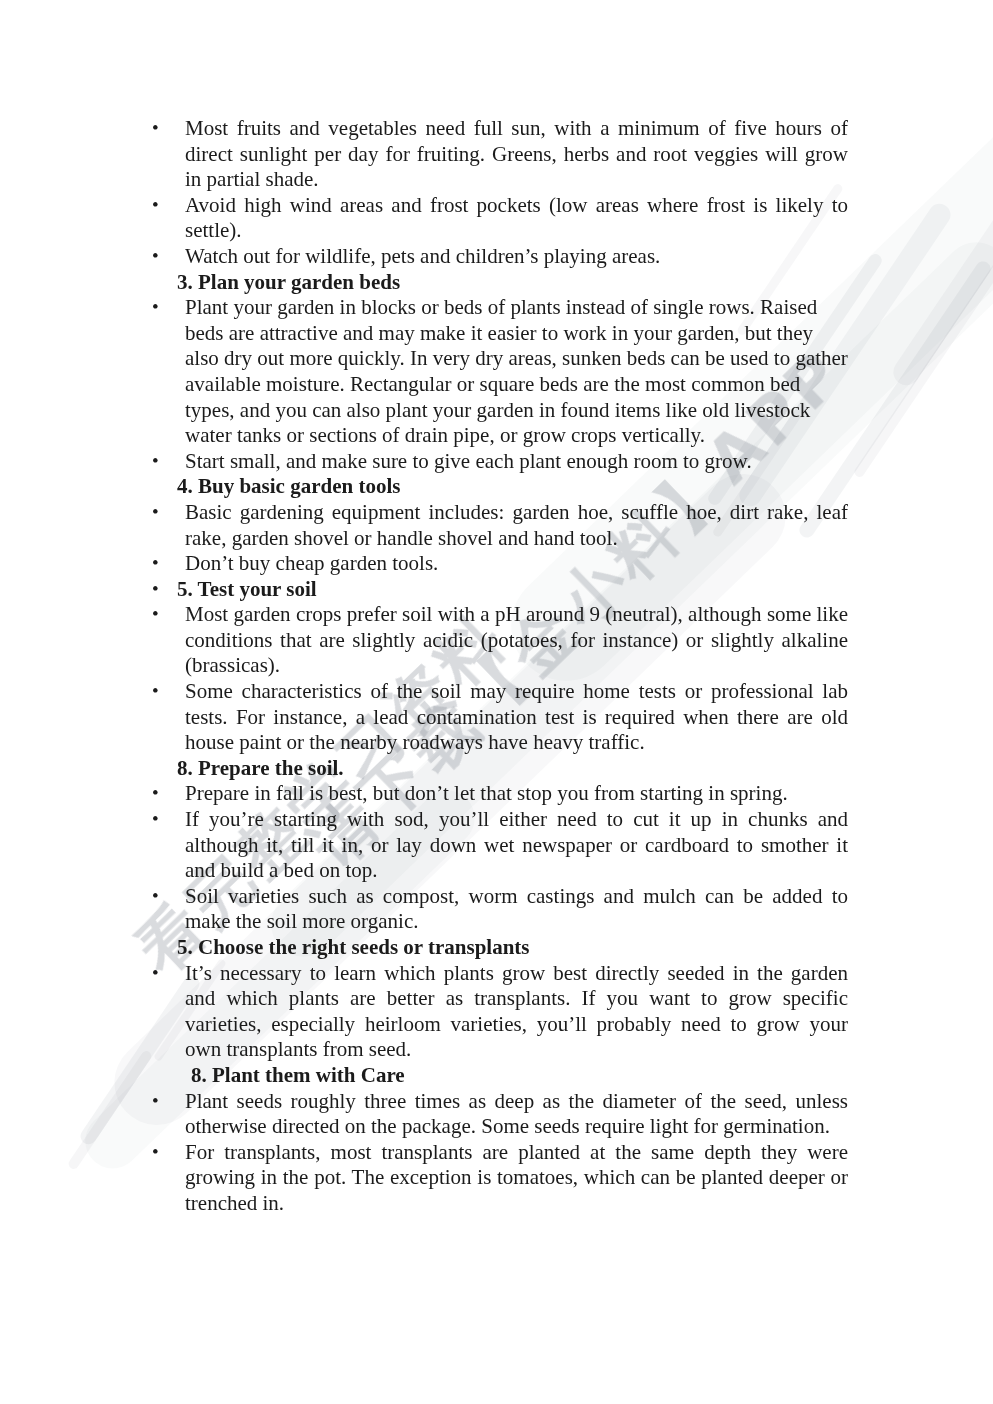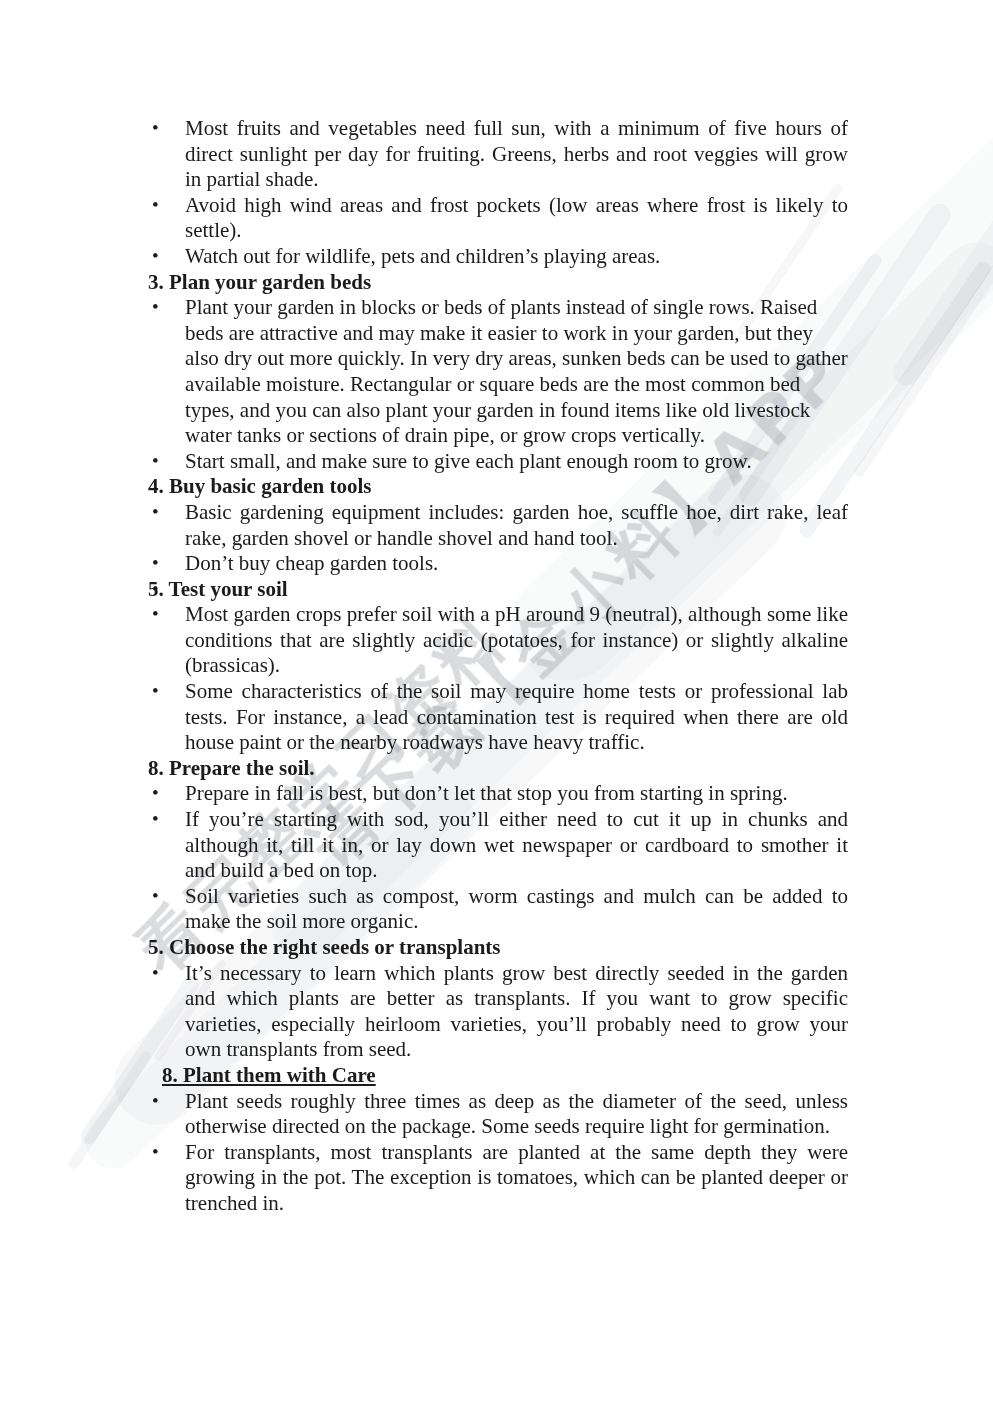--- a/index.html
+++ b/index.html
@@ -70,22 +70,22 @@
   }
   .item { position: relative; }
   .item.bullet { padding-left: 37px; text-align: justify; }
   .item.bullet.ragged { text-align: left; }
   .item.bullet .marker {
     position: absolute;
     left: 4px;
     top: -1px;
     font-size: 19px;
   }
-  .item.heading { font-weight: bold; text-align: left; }
-  .item.heading.indented { padding-left: 14px; text-decoration: underline; }
+  .item.heading { font-weight: bold; text-align: left; margin-left: 29px; }
+  .item.heading.indented { padding-left: 14px; }
 </style>
 </head>
 <body>
 
 <div class="page">
 
   <div class="wm-layer">
     <div class="band" id="band-1"></div>
     <div class="band" id="band-2"></div>
     <div class="band" id="band-3"></div>

